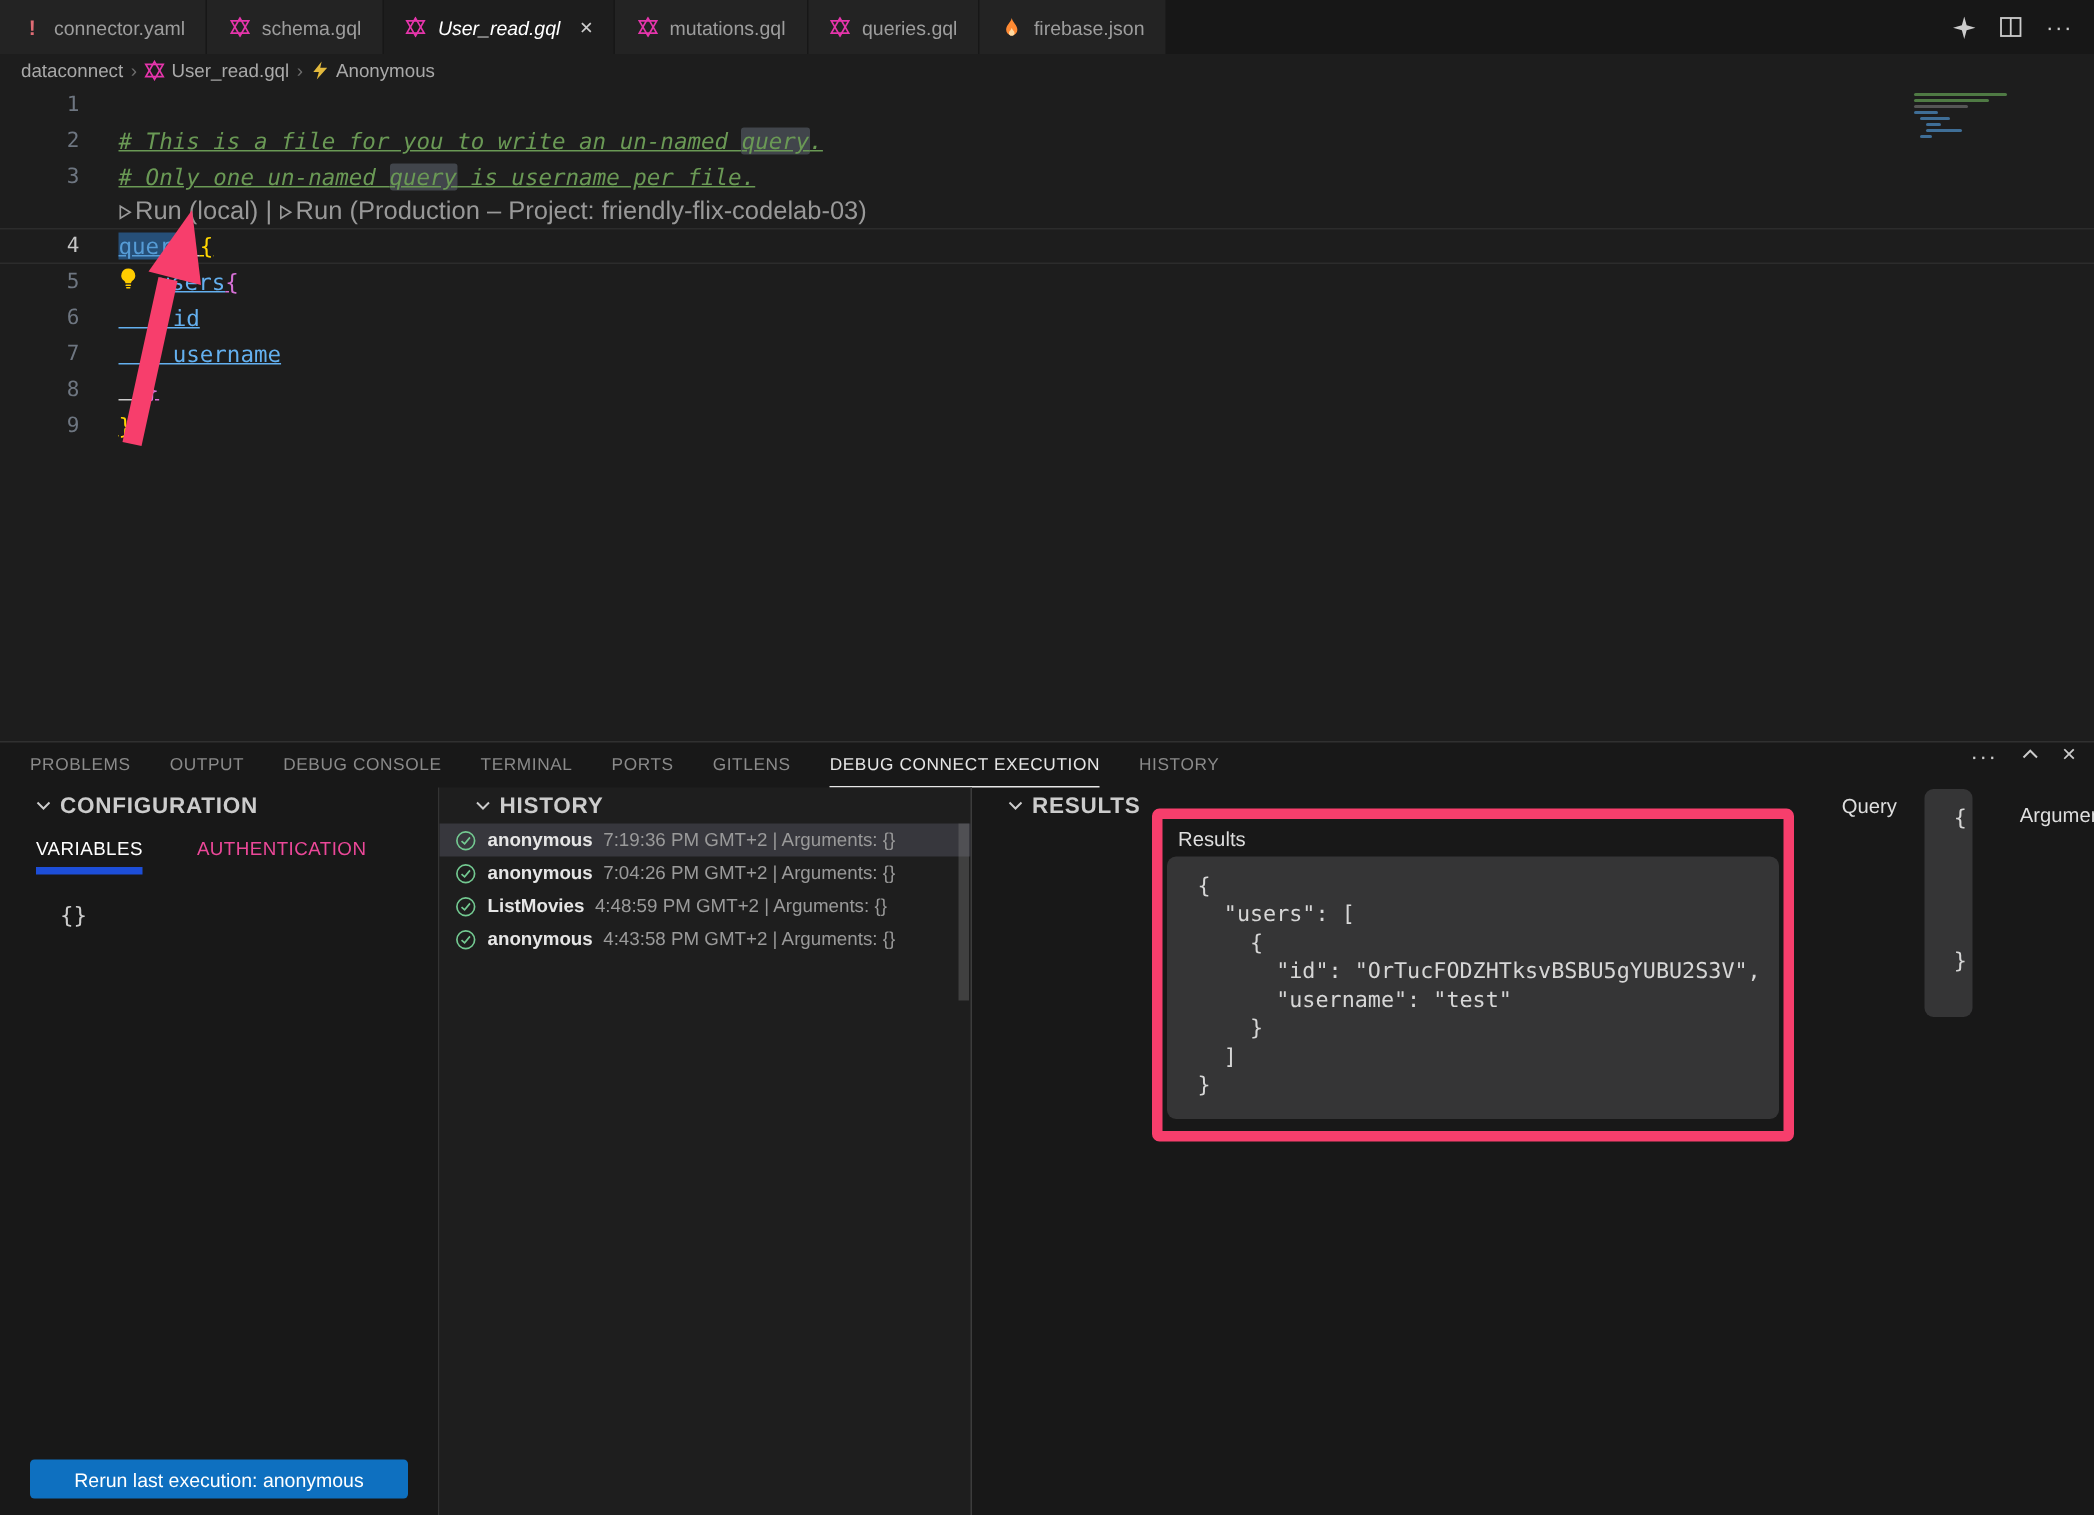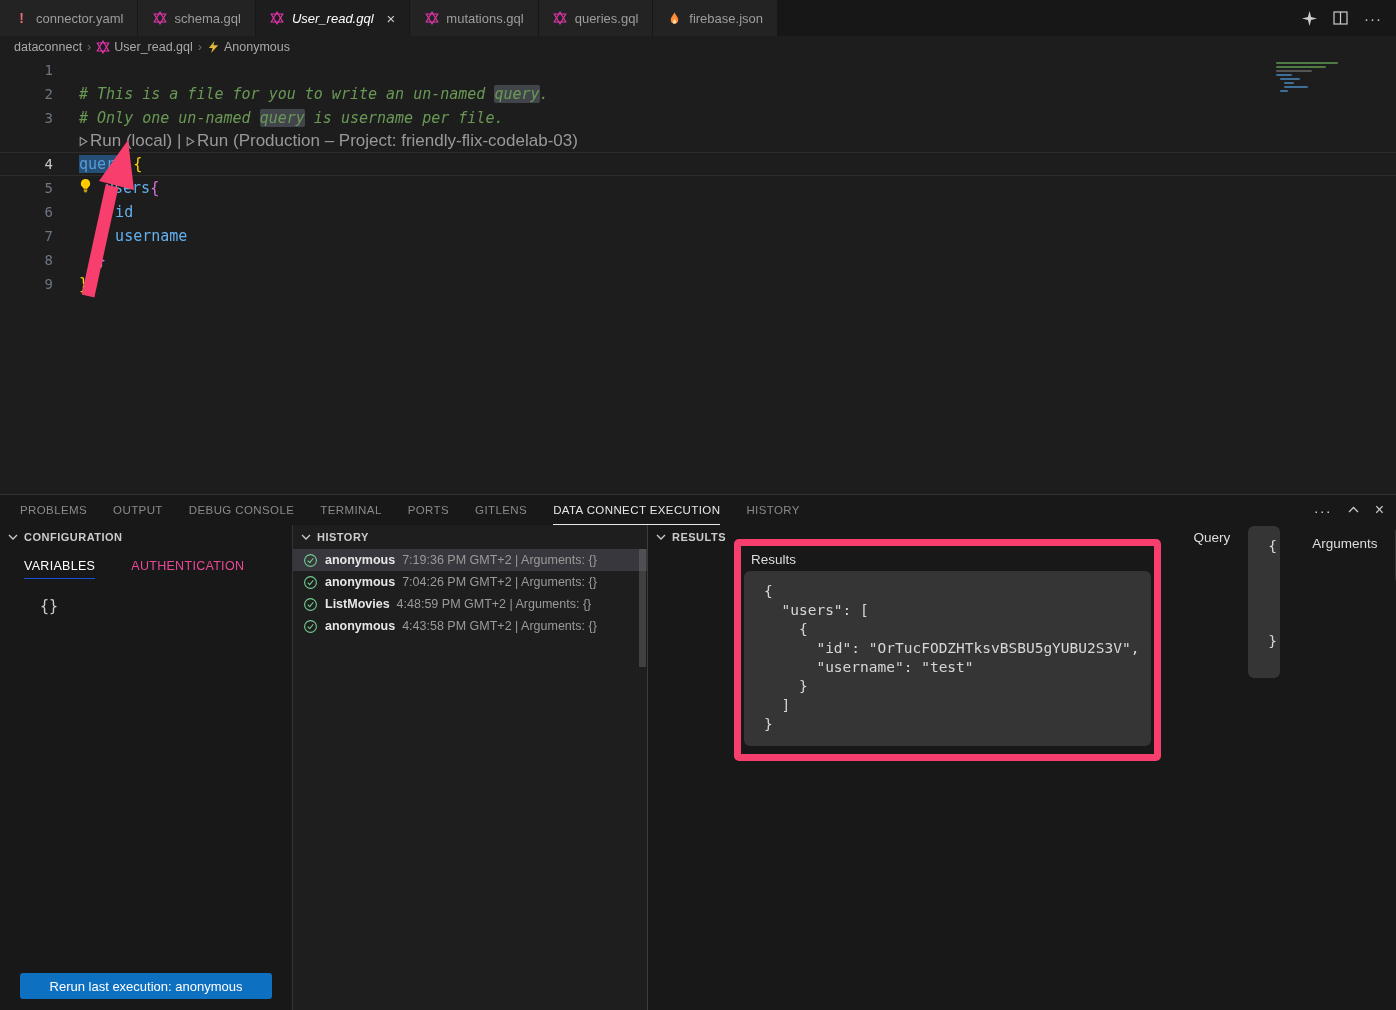--- a/index.html
+++ b/index.html
@@ -29,21 +29,21 @@
   .bc-icon { display:inline-flex; }
 
   
   .editor { position:relative; flex:1 1 auto; background:#1d1d1d;
     font-family:"DejaVu Sans Mono", monospace; font-size:15px; }
   .line { display:flex; height:24px; line-height:24px; }
   .line.current { border-top:1px solid #2c2c2c; border-bottom:1px solid #2c2c2c; height:24px; line-height:22px; }
   .gutter { flex:0 0 79px; text-align:right; padding-right:26px; color:#6e7681; font-size:14px; }
   .gutter.active { color:#c6c6c6; }
   .code { flex:1; white-space:pre; }
-  .tok { white-space:pre; }
+  .tok { white-space:pre;text-decoration:underline; }
   .tok.cm { color:#6a9955; font-style:italic; }
   .tok.hl { background:#41454b; border-radius:2px; }
   .tok.kw { color:#569cd6; }
   .tok.sel { background:#264f78; }
   .tok.fld { color:#64b0ef; }
   .tok.b1 { color:#ffd700; }
   .tok.b2 { color:#d670d6; }
   .bulb { display:inline-block; width:26px; }
   .codelens { display:flex; height:22px; line-height:22px; }
   .cl-content { font-family:"Liberation Sans", sans-serif; font-size:17px; color:#999999; }
@@ -55,33 +55,33 @@
   .minimap i { display:block; height:2px; margin-bottom:2px; border-radius:1px; }
   .minimap .g { background:#4f7a44; }
   .minimap .b { background:#3f6e96; }
   .minimap .gr { background:#555555; }
 
   
   .annotation-arrow { position:absolute; left:0; top:0; z-index:50; pointer-events:none; }
 
   
   .panel { flex:0 0 516px; background:#181818; border-top:1px solid #303030; display:flex; flex-direction:column; }
-  .panel-tabs { height:30px; display:flex; align-items:center; padding:0 12px 0 20px; gap:16px; flex:0 0 30px; }
+  .panel-tabs { height:30px; display:flex; align-items:flex-start; padding:0 12px 0 20px; gap:16px; flex:0 0 30px; }
   .panel-tab { font-size:11.5px; letter-spacing:0.4px; color:#8a8a8a; cursor:pointer; height:30px;
     display:flex; align-items:center; border-bottom:1px solid transparent; }
   .panel-tab.active { color:#e7e7e7; border-bottom:1px solid #e7e7e7; }
   .panel-actions { margin-left:auto; display:flex; align-items:center; gap:16px; color:#cccccc; }
   .panel-body { flex:1; display:flex; min-height:0; }
   .col-header { height:24px; display:flex; align-items:center; gap:6px; padding-left:8px;
-    font-size:11px; font-weight:bold; letter-spacing:0.5px; color:#cccccc; flex:0 0 24px; }
+    font-size:15px; font-weight:bold; letter-spacing:0.5px; color:#cccccc; flex:0 0 24px;margin-left:16px; }
 
   .config-col { flex:0 0 293px; border-right:1px solid #333333; position:relative; display:flex; flex-direction:column; }
   .config-tabs { display:flex; gap:36px; padding-left:24px; margin-top:10px; }
   .config-tab { font-size:12.5px; letter-spacing:0.3px; color:#ec4899; padding-bottom:5px; cursor:pointer; }
-  .config-tab.active { color:#ffffff; border-bottom:1px solid #1d4ed8;text-align:center; }
+  .config-tab.active { color:#ffffff; border-bottom:5px solid #1d4ed8;text-align:center; }
   .config-empty { font-family:"DejaVu Sans Mono", monospace; font-size:15px; color:#cccccc;
     margin:18px 0 0 40px; }
   .rerun-btn { position:absolute; left:20px; bottom:11px; width:252px; height:26px; background:#0e70c0;
     border:none; border-radius:3px; color:#ffffff; font-size:13px; font-family:"Liberation Sans", sans-serif; cursor:pointer;margin-top:33px; }
 
   .history-col { flex:0 0 355px; background:#1e1e1e; border-right:1px solid #3c3c3c; position:relative;
     display:flex; flex-direction:column; }
   .hist-rows { flex:1; }
   .hist-row { height:22px; display:flex; align-items:center; gap:7px; padding-left:10px;
     font-size:12.5px; cursor:pointer; }
@@ -270,21 +270,21 @@
 
   <div class="panel">
     <div class="panel-tabs">
       <span style="display:flex;gap:26px;align-items:center;height:30px">
           <span class="panel-tab">PROBLEMS</span>
           <span class="panel-tab">OUTPUT</span>
           <span class="panel-tab">DEBUG CONSOLE</span>
           <span class="panel-tab">TERMINAL</span>
           <span class="panel-tab">PORTS</span>
           <span class="panel-tab">GITLENS</span>
-          <span class="panel-tab active">DATA CONNECT EXECUTION</span>
+          <span class="panel-tab active">DEBUG CONNECT EXECUTION</span>
           <span class="panel-tab">HISTORY</span>
         </span>
       <div class="panel-actions">
         <span class="dots">···</span>
         <span>
           <svg width="11" height="10" viewBox="0 0 11 10">
               <polyline points="1,7 5.5,2.5 10,7" fill="none" stroke="#cccccc" stroke-width="1.3"></polyline>
             </svg>
         </span>
         <span style="font-size:16px;line-height:1">×</span>

